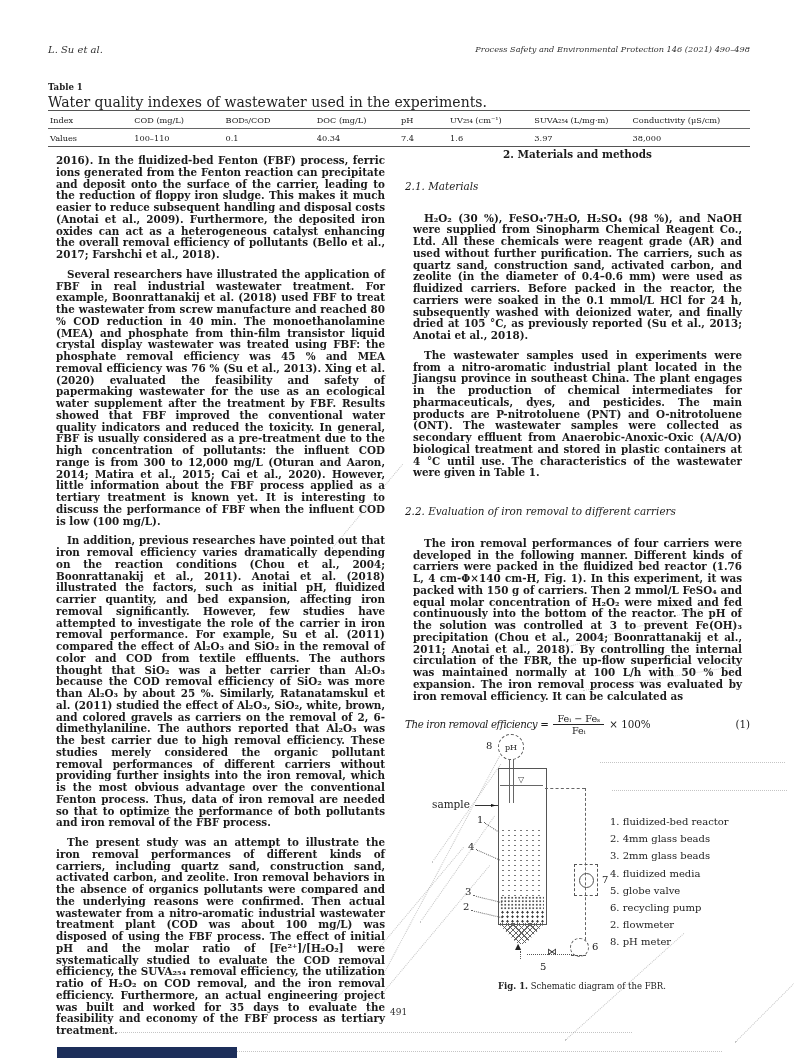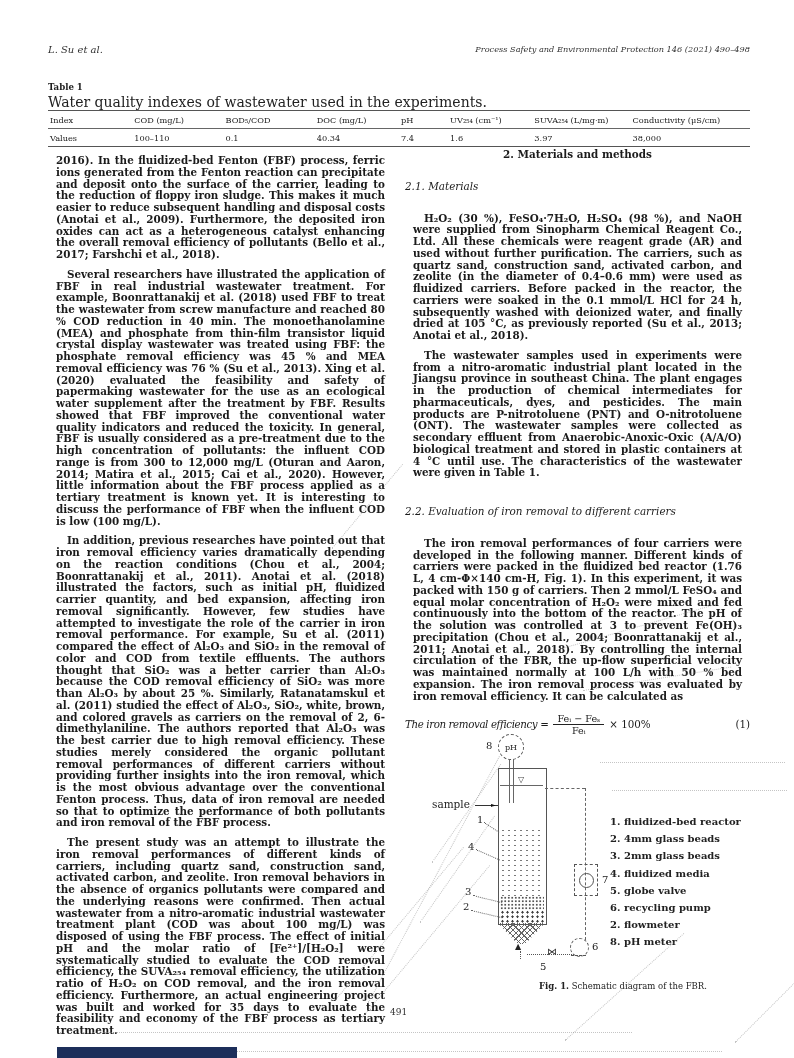--- a/index.html
+++ b/index.html
@@ -62,22 +62,22 @@
   .flowmeter .fm-circle{width:13px;height:13px;border:1px solid #555;border-radius:50%;}
   .pump{left:140px;top:210px;width:17px;height:17px;border:1px dashed #555;border-radius:50%;}
   .pump-base{left:141px;top:227px;width:15px;border-top:1px dashed #555;}
   .pipe-bottom{left:97px;top:226px;width:45px;border-top:1px dotted #555;}
   .valve{left:117px;top:218px;font-size:10px;color:#333;}
   .sample-lbl{left:2px;top:70px;font-size:10.5px;}
   .sample-line{left:45px;top:77px;width:23px;border-top:1px solid #333;}
   .sample-head{left:61px;top:72.5px;font-size:6px;color:#111;}
   .n-lbl{font-size:10px;color:#222;}
   .lead{border-top:1px dotted #666;transform-origin:left center;}
-  .legend{left:180px;top:85px;width:160px;line-height:17.2px;font-size:10px;text-align:left;font-weight:bold;}
-  .fig-caption{left:68px;top:253px;width:250px;font-size:8.5px;text-align:center;}
+  .legend{left:180px;top:85px;width:160px;line-height:17.2px;font-size:10px;text-align:left;}
+  .fig-caption{left:68px;top:253px;width:250px;font-size:8.5px;text-align:left;}
   .fig-caption b{font-weight:bold;}
   
   .page-num{position:absolute;left:390px;top:1007px;font-size:9px;color:#333;}
   .bottom-bar{position:absolute;left:57px;top:1047px;width:180px;height:11px;background:#1c2e5a;}
   
   .wm{position:absolute;border-top:1.4px dotted #8d8d8d;opacity:.5;pointer-events:none;transform-origin:left center;}
   .wm1{left:335px;top:1000px;width:200px;transform:rotate(-50deg);}
   .wm2{left:358px;top:1022px;width:205px;transform:rotate(-50deg);}
   .wm3{left:565px;top:1040px;width:160px;transform:rotate(-42deg);}
   .wm4{left:735px;top:1042px;width:90px;transform:rotate(-45deg);}

